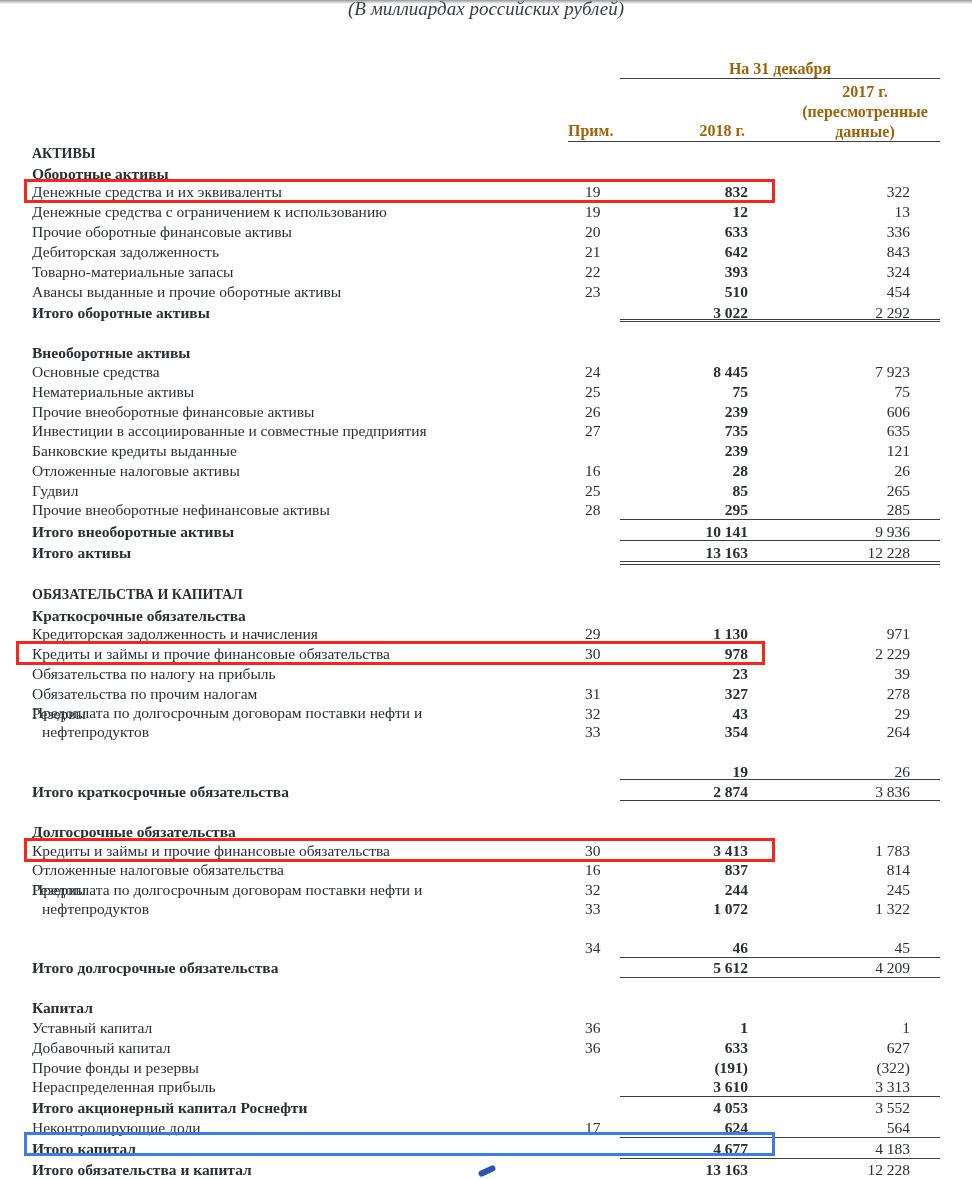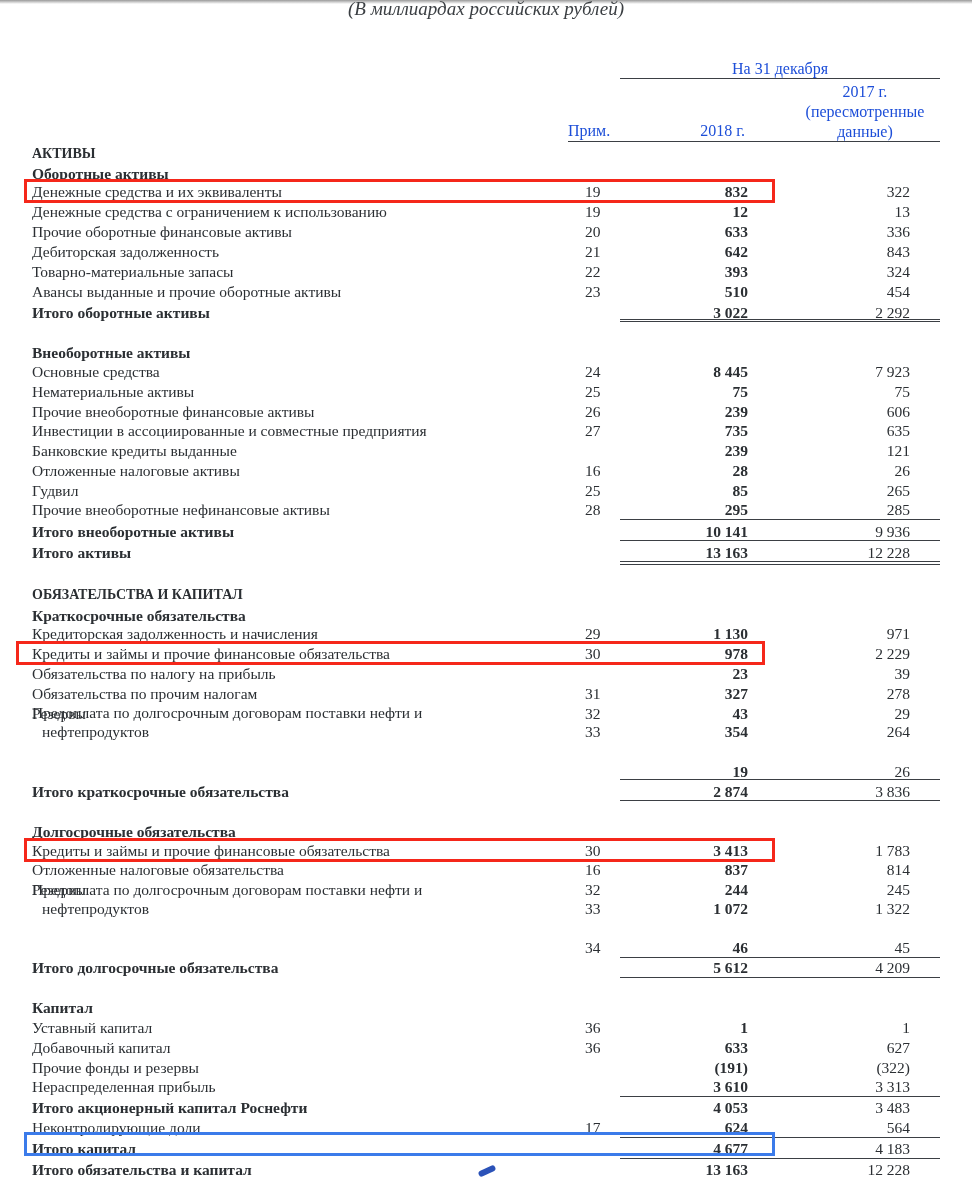--- a/index.html
+++ b/index.html
@@ -6,21 +6,21 @@
   body {
     width: 972px; height: 1179px; overflow: hidden; position: relative;
     background: #ffffff; color: #2b2f33;
     font-family: "Liberation Serif", "DejaVu Serif", serif;
     font-size: 15.5px;
   }
   .topshade { position: absolute; left: 0; top: 0; width: 972px; height: 4px;
     background: linear-gradient(#9a9a9a, #ffffff); }
   .subtitle { position: absolute; top: -2px; left: 0; width: 972px; text-align: center;
     font-style: italic; font-size: 19px; color: #3a3e42; }
-  .hdr { position: absolute; font-weight: normal; color: #1d4ed8; }
+  .hdr { position: absolute; font-weight: bold; color: #a16207; }
   .hdr-date { left: 620px; width: 320px; top: 60px; text-align: center; font-size: 16px; }
   .hdr-line-top { position: absolute; left: 620px; width: 320px; top: 78px; height: 0;
     border-top: 1.5px solid #3b3f44; }
   .hdr-2017 { left: 770px; width: 170px; top: 82px; text-align: right; line-height: 20px; font-size: 16px; }
   .hdr-2017 .c { display: block; text-align: center; padding-left: 20px; }
   .hdr-prim { left: 568px; top: 122px; font-size: 16px; }
   .hdr-2018 { left: 650px; width: 95px; top: 122px; text-align: right; font-size: 16px; }
   .hdr-line-bot { position: absolute; left: 568px; width: 372px; top: 141px; height: 0;
     border-top: 1.5px solid #3b3f44; }
 
@@ -277,21 +277,21 @@
       <span class="v17">(322)</span>
     </div>
     <div class="row" style="top: 1077px;">
       <span class="lbl">Нераспределенная прибыль</span>
       <span class="v18">3 610</span>
       <span class="v17">3 313</span>
     </div>
     <div class="row bold" style="top: 1098px;">
       <span class="lbl">Итого акционерный капитал Роснефти</span>
       <span class="v18">4 053</span>
-      <span class="v17">3 483</span>
+      <span class="v17">3 552</span>
     </div>
     <div class="row" style="top: 1118px;">
       <span class="lbl">Неконтролирующие доли</span>
       <span class="note">17</span>
       <span class="v18">624</span>
       <span class="v17">564</span>
     </div>
     <div class="row bold" style="top: 1139px;">
       <span class="lbl">Итого капитал</span>
       <span class="v18">4 677</span>

